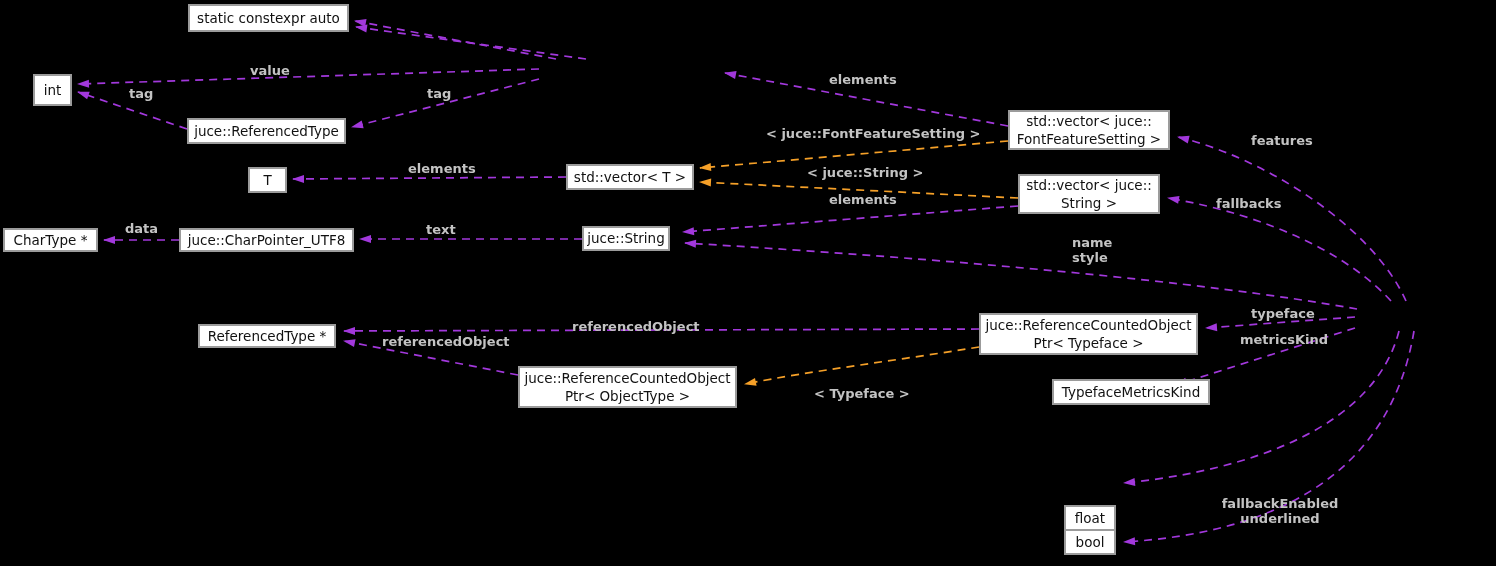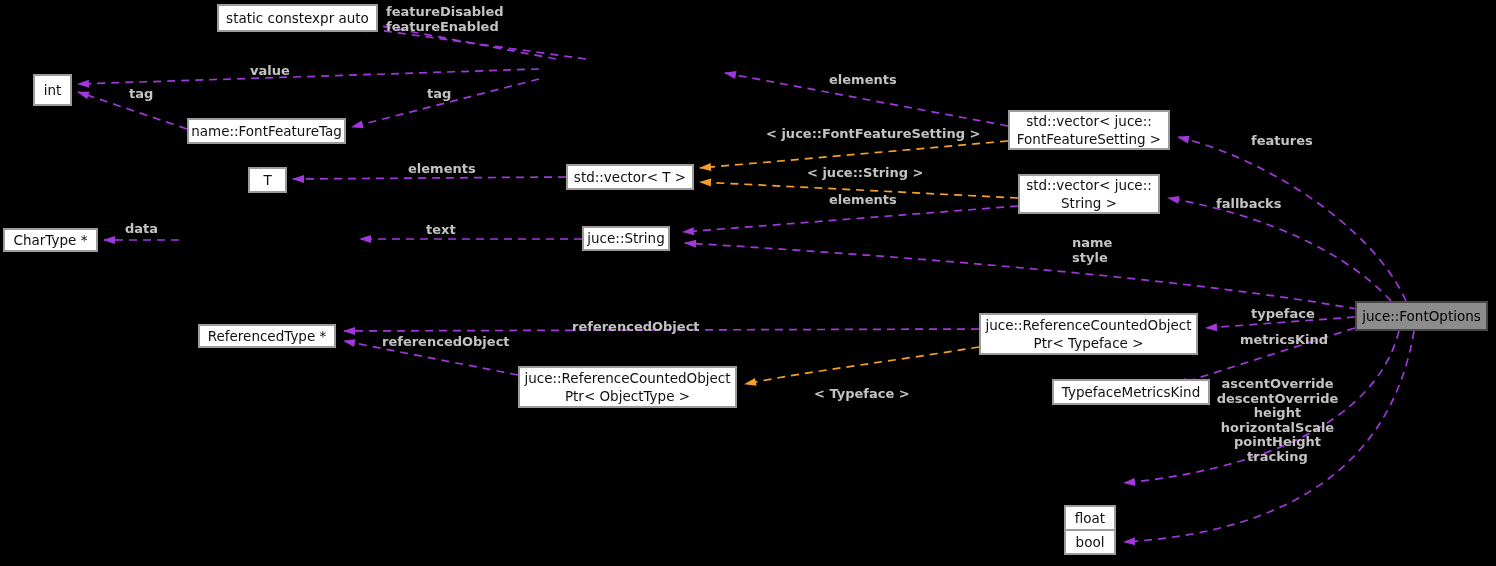--- a/index.html
+++ b/index.html
@@ -75,62 +75,56 @@
 
     <path class="edge purple" d="M1355,317 L1206,328" marker-end="url(#ap)"></path>
 
     <path class="edge purple" d="M1355,328 L1176,385" marker-end="url(#ap)"></path>
 
     <path class="edge purple" d="M1399,331 C1375,425 1255,470 1124,483" marker-end="url(#ap)"></path>
 
     <path class="edge purple" d="M1414,331 C1390,475 1275,533 1124,542" marker-end="url(#ap)"></path>
   </svg>
 
-  <div class="node" style="left:188px;top:4px;width:161px;height:28px;margin-left:29px;">static constexpr auto</div>
+  <div class="node" style="left:188px;top:4px;width:161px;height:28px;">static constexpr auto</div>
   <div class="node" style="left:33px;top:74px;width:39px;height:32px;">int</div>
-  <div class="node" style="left:187px;top:118px;width:159px;height:26px;">name::FontFeatureTag</div>
+  <div class="node" style="left:187px;top:118px;width:159px;height:26px;">juce::ReferencedType</div>
   <div class="node" style="left:1008px;top:110px;width:162px;height:40px;line-height:18px;">std::vector&lt; juce::
 FontFeatureSetting &gt;</div>
   <div class="node" style="left:566px;top:164px;width:128px;height:26px;">std::vector&lt; T &gt;</div>
   <div class="node" style="left:248px;top:167px;width:39px;height:26px;">T</div>
   <div class="node" style="left:1018px;top:174px;width:142px;height:40px;line-height:18px;">std::vector&lt; juce::
 String &gt;</div>
   <div class="node" style="left:3px;top:228px;width:95px;height:24px;">CharType *</div>
+  <div class="node" style="left:179px;top:228px;width:175px;height:24px;">juce::CharPointer_UTF8</div>
   <div class="node" style="left:582px;top:226px;width:88px;height:25px;">juce::String</div>
-  <div class="node hl" style="left:1355px;top:301px;width:133px;height:30px;">juce::FontOptions</div>
   <div class="node" style="left:198px;top:324px;width:138px;height:24px;">ReferencedType *</div>
   <div class="node" style="left:979px;top:313px;width:219px;height:42px;line-height:18px;">juce::ReferenceCountedObject
 Ptr&lt; Typeface &gt;</div>
   <div class="node" style="left:518px;top:366px;width:219px;height:42px;line-height:18px;">juce::ReferenceCountedObject
 Ptr&lt; ObjectType &gt;</div>
   <div class="node" style="left:1052px;top:379px;width:158px;height:26px;">TypefaceMetricsKind</div>
   <div class="node" style="left:1064px;top:469px;width:52px;height:27px;margin-top:36px;">float</div>
   <div class="node" style="left:1064px;top:529px;width:52px;height:26px;">bool</div>
 
-  <div class="elabel" style="left:386px;top:5px;">featureDisabled
-featureEnabled</div>
   <div class="elabel" style="left:250px;top:64px;">value</div>
   <div class="elabel" style="left:129px;top:87px;">tag</div>
   <div class="elabel" style="left:427px;top:87px;">tag</div>
   <div class="elabel" style="left:829px;top:73px;">elements</div>
   <div class="elabel" style="left:766px;top:127px;">&lt; juce::FontFeatureSetting &gt;</div>
   <div class="elabel" style="left:807px;top:166px;">&lt; juce::String &gt;</div>
   <div class="elabel" style="left:408px;top:162px;">elements</div>
   <div class="elabel" style="left:829px;top:193px;">elements</div>
   <div class="elabel" style="left:426px;top:223px;">text</div>
   <div class="elabel" style="left:125px;top:222px;">data</div>
   <div class="elabel" style="left:1251px;top:134px;text-align:center;">features</div>
   <div class="elabel" style="left:1216px;top:197px;">fallbacks</div>
   <div class="elabel" style="left:1072px;top:236px;">name
 style</div>
   <div class="elabel" style="left:572px;top:320px;">referencedObject</div>
   <div class="elabel" style="left:382px;top:335px;">referencedObject</div>
   <div class="elabel" style="left:814px;top:347px;margin-top:40px;">&lt; Typeface &gt;</div>
   <div class="elabel" style="left:1251px;top:307px;">typeface</div>
   <div class="elabel" style="left:1240px;top:333px;">metricsKind</div>
-  <div class="elabel center" style="left:1205px;top:377px;width:145px;">ascentOverride
-descentOverride
-height
-horizontalScale
-pointHeight
-tracking</div>
+  <div class="elabel center" style="left:1210px;top:497px;width:140px;">fallbackEnabled
+underlined</div>
 
 </div>
 
 </body></html>

